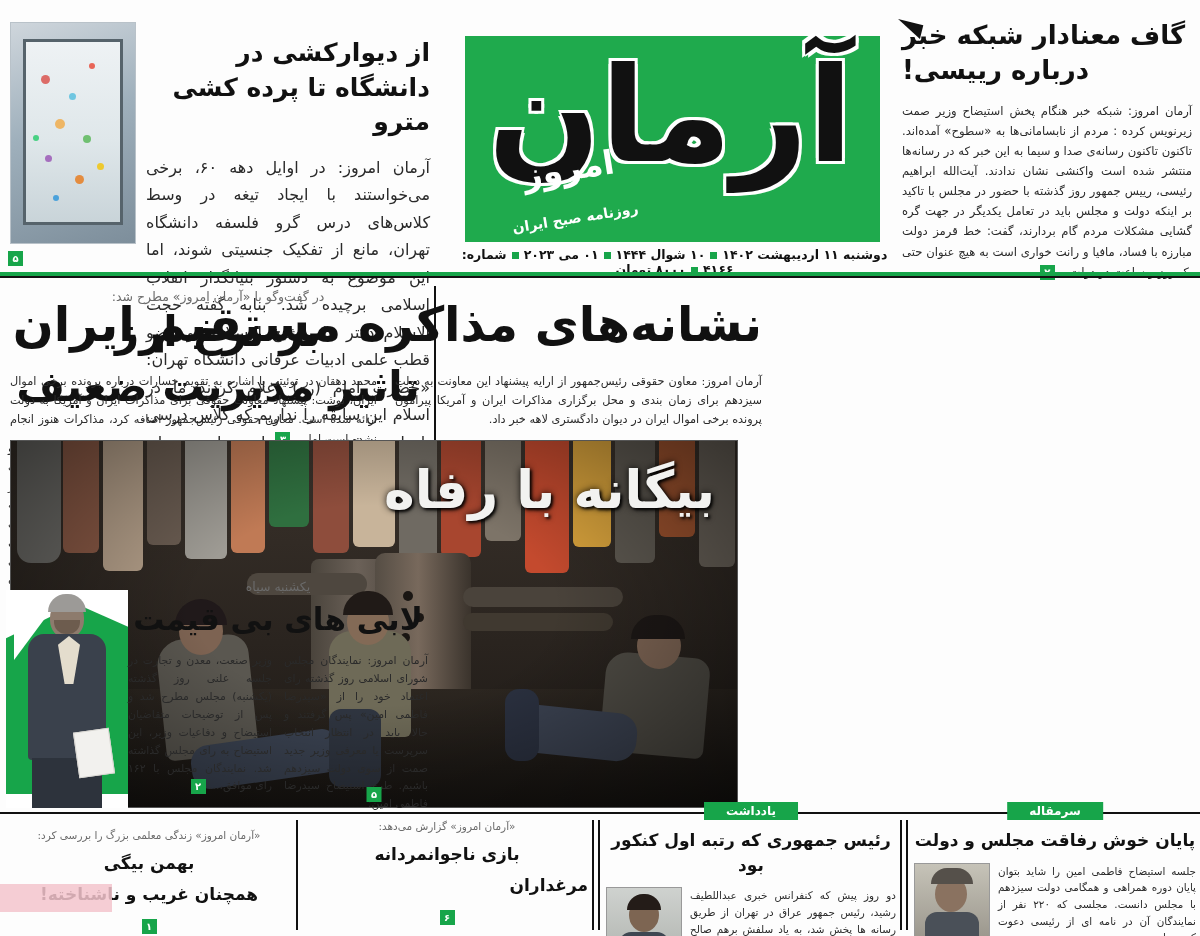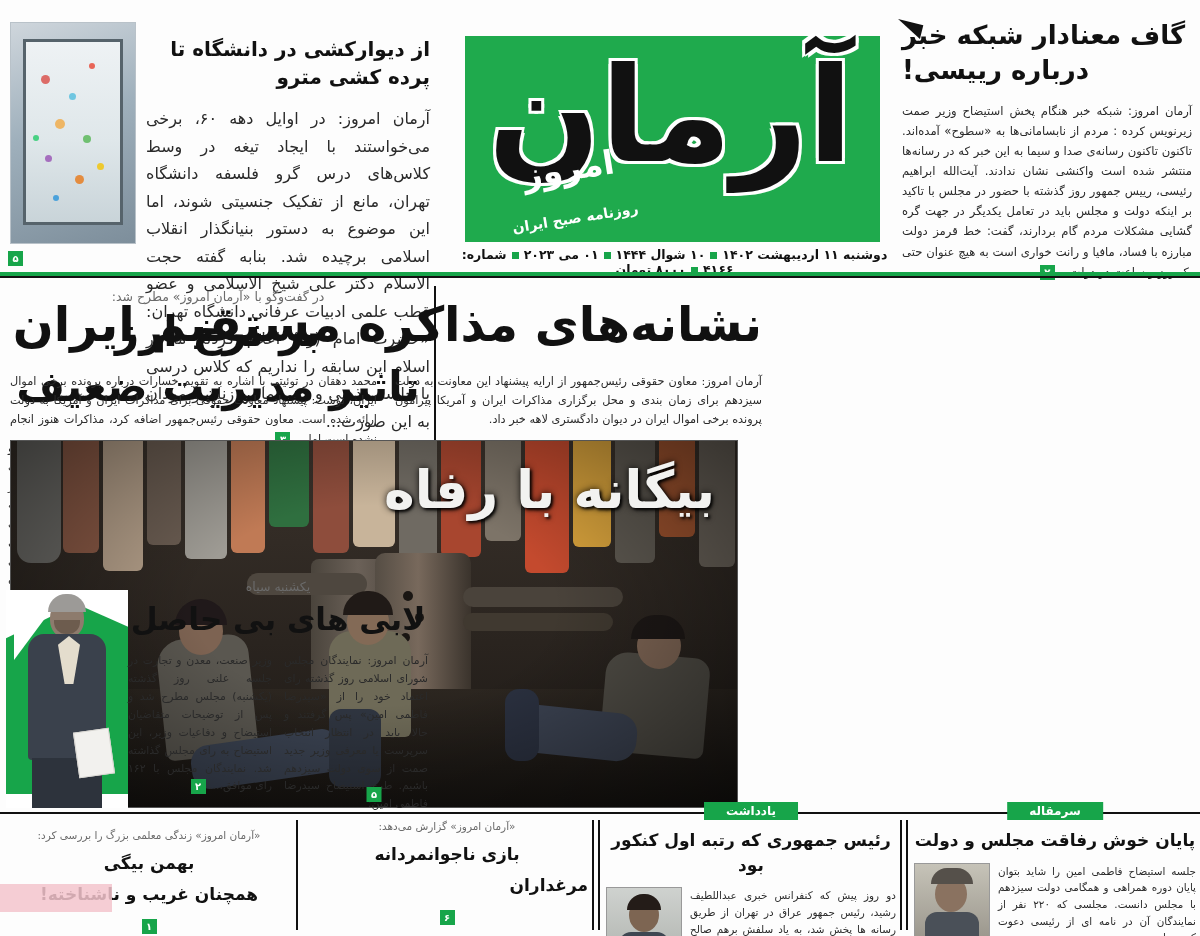--- a/index.html
+++ b/index.html
@@ -79,21 +79,21 @@
     background:linear-gradient(160deg,#cfd6dc 0%,#9fb0bc 45%,#7d8e9b 100%);
     border:1px solid #b9c2c9;box-sizing:border-box;overflow:hidden;
   }
   .tl-photo .door{
     position:absolute;left:12px;top:16px;width:100px;height:186px;
     background:linear-gradient(180deg,#eef2f4 0%,#dfe7ea 55%,#c9d4d9 100%);
     border:3px solid #56636b;box-sizing:border-box;
   }
   .tl-photo .dot{position:absolute;border-radius:50%;opacity:.85;}
   .tl-wrap{position:absolute;left:146px;top:36px;width:284px;}
-  .tl-hl{font-size:20px;font-weight:bold;text-align:right;line-height:1.38;color:#111;}
+  .tl-hl{font-size:25px;font-weight:bold;text-align:right;line-height:1.38;color:#111;}
   .tl-body{margin-top:14px;font-size:16px;line-height:1.72;text-align:justify;color:#2a2a2a;}
 
   
   .green-bar{position:absolute;left:0;top:272px;width:1200px;height:4px;background:#17a54a;}
   .black-bar{position:absolute;left:0;top:276px;width:1200px;height:2px;background:#111;}
 
   
   .cur-kicker{position:absolute;left:8px;top:288px;width:420px;}
   .cur-hl{
     position:absolute;left:8px;top:304px;width:420px;
@@ -293,21 +293,21 @@
     <div style="position:absolute;left:48px;top:30px;width:26px;height:14px;background:#6d5c4e;border-radius:0 0 12px 12px;"></div>
     <div style="position:absolute;left:22px;top:44px;width:78px;height:126px;background:#3a414c;border-radius:16px 16px 4px 4px;"></div>
     <div style="position:absolute;left:52px;top:46px;width:22px;height:48px;background:#e4ddcd;clip-path:polygon(50% 0,100% 18%,70% 100%,30% 100%,0 18%);"></div>
     <div style="position:absolute;left:26px;top:168px;width:70px;height:50px;background:#2d333c;"></div>
     <div style="position:absolute;left:70px;top:140px;width:34px;height:44px;background:#f2f1ee;transform:rotate(-8deg);border:1px solid #d6d4cf;"></div>
   </div>
   <div style="position:absolute;left:6px;top:790px;"></div>
 
   <div class="ls-wrap">
     <div class="kicker">یکشنبه سیاه</div>
-    <div class="ls-hl">لابی های بی حاصل</div>
+    <div class="ls-hl">لابی های بی قیمت</div>
     <div class="ls-cols">
       <div class="col">آرمان امروز: نمایندگان مجلس شورای اسلامی روز گذشته رای اعتماد خود را از «سیدرضا فاطمی امین» پس گرفتند و حالا باید در انتظار انتخاب سرپرست یا معرفی وزیر جدید صمت از سوی دولت سیزدهم باشیم. طرح استیضاح سیدرضا فاطمی امین؛</div>
       <div class="col">
         <span>وزیر صنعت، معدن و تجارت در جلسه علنی روز گذشته (یکشنبه) مجلس مطرح شد و پس از توضیحات متقاضیان استیضاح و دفاعیات وزیر، این استیضاح به رای مجلس گذاشته شد. نمایندگان مجلس با ۱۶۲ رای موافق،...</span>
         <span class="pg">۲</span>
       </div>
     </div>
   </div>
 
   <div class="bot-sep"></div>

